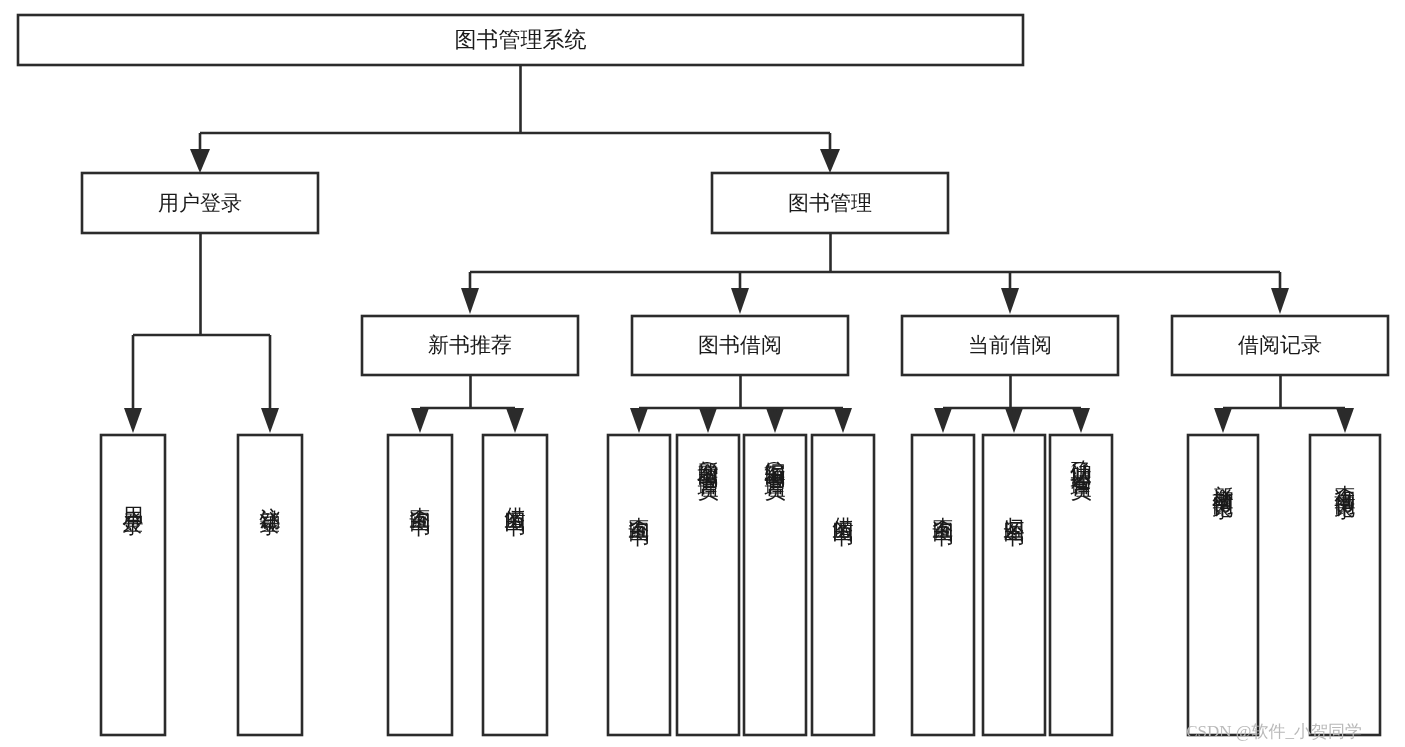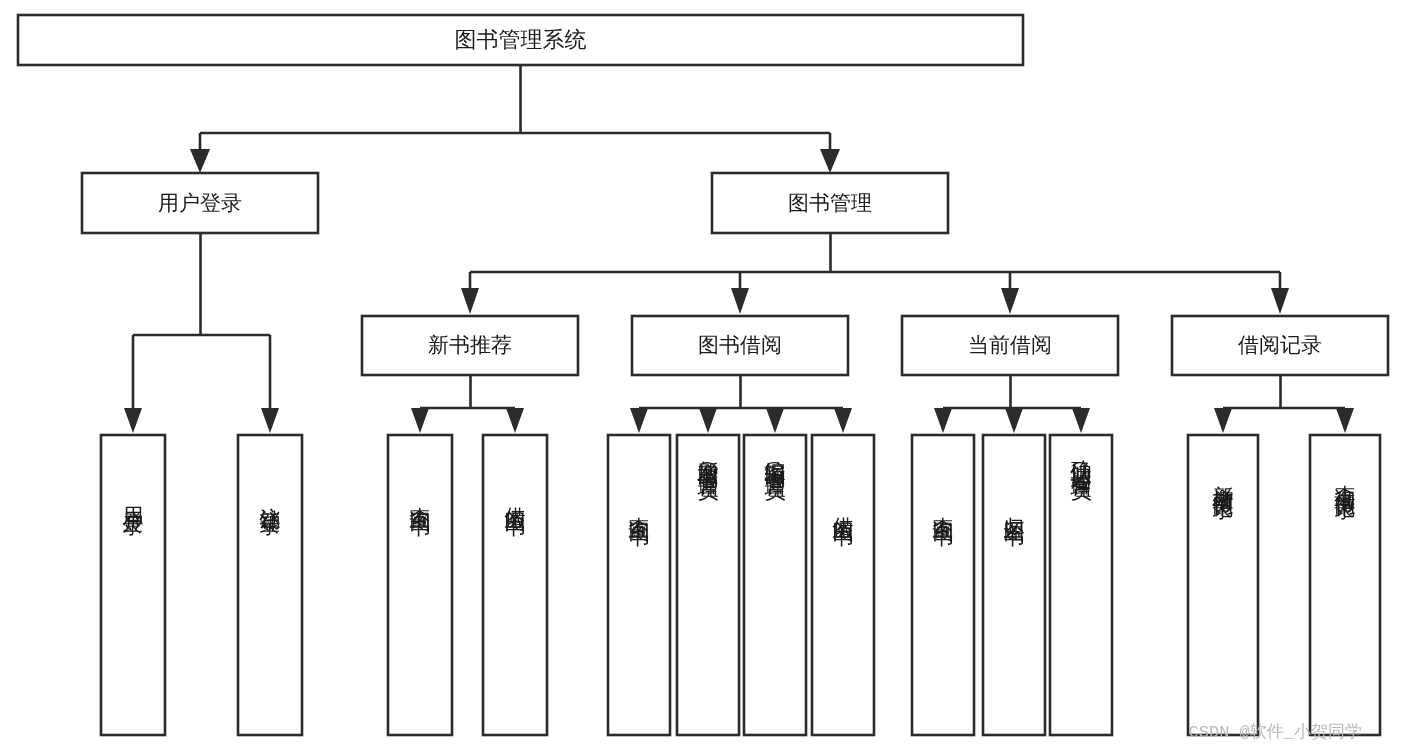--- a/index.html
+++ b/index.html
@@ -70,21 +70,21 @@
     font-size: 21px;
     line-height: 1.05;
     color: #1a1a1a;
     letter-spacing: 3px;
     white-space: nowrap;
   }
   .watermark {
     position: absolute;
     right: 8px;
     bottom: 4px;
-    font-family: Liberation Mono, monospace;
+    font-family: Liberation Serif, serif;
     font-size: 17px;
     color: #b9b9b9;
     white-space: nowrap;
     pointer-events: none;
   }
 </style>
 </head>
 <body>
 
 <div id="diagram-root">

